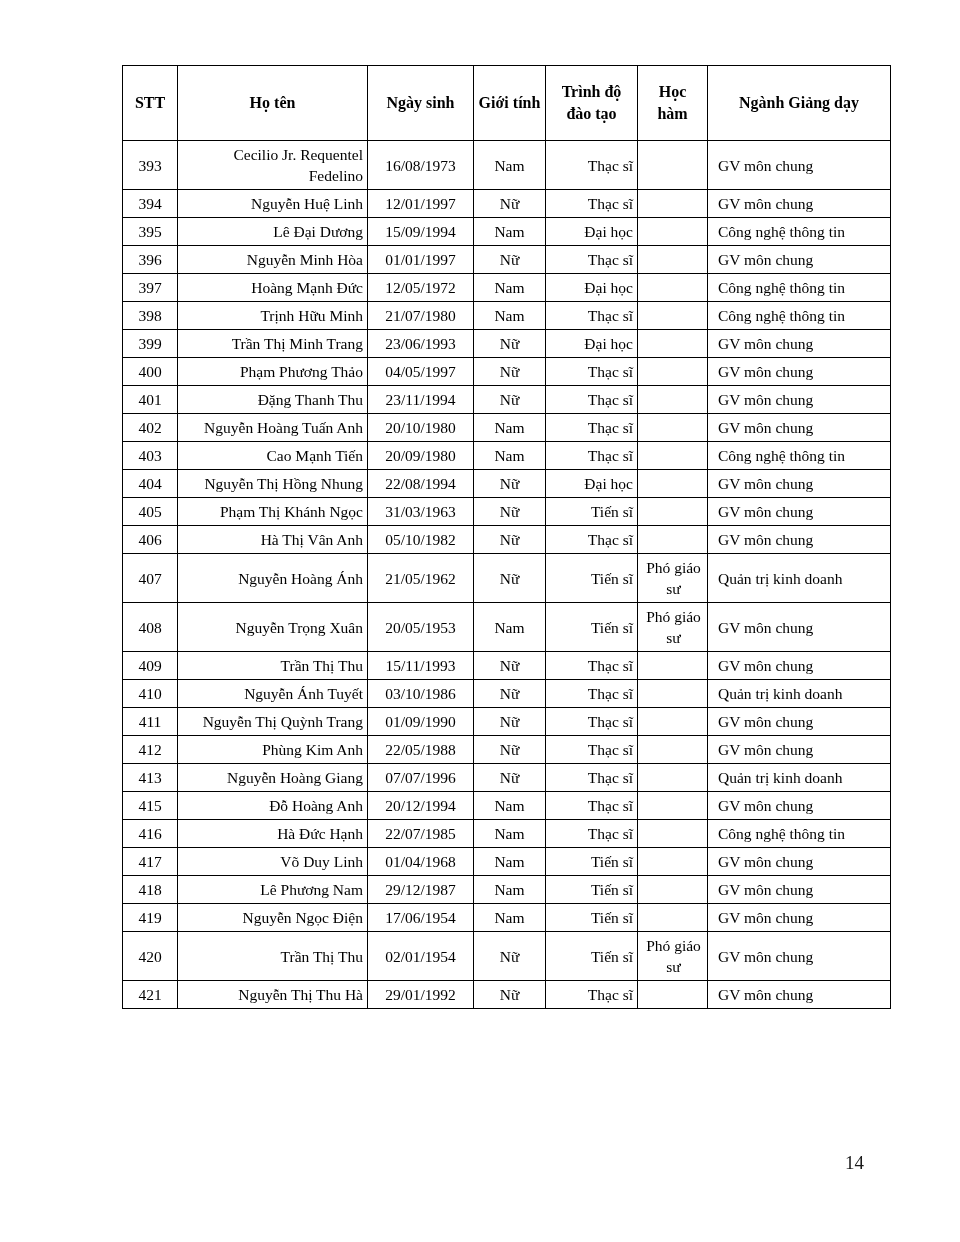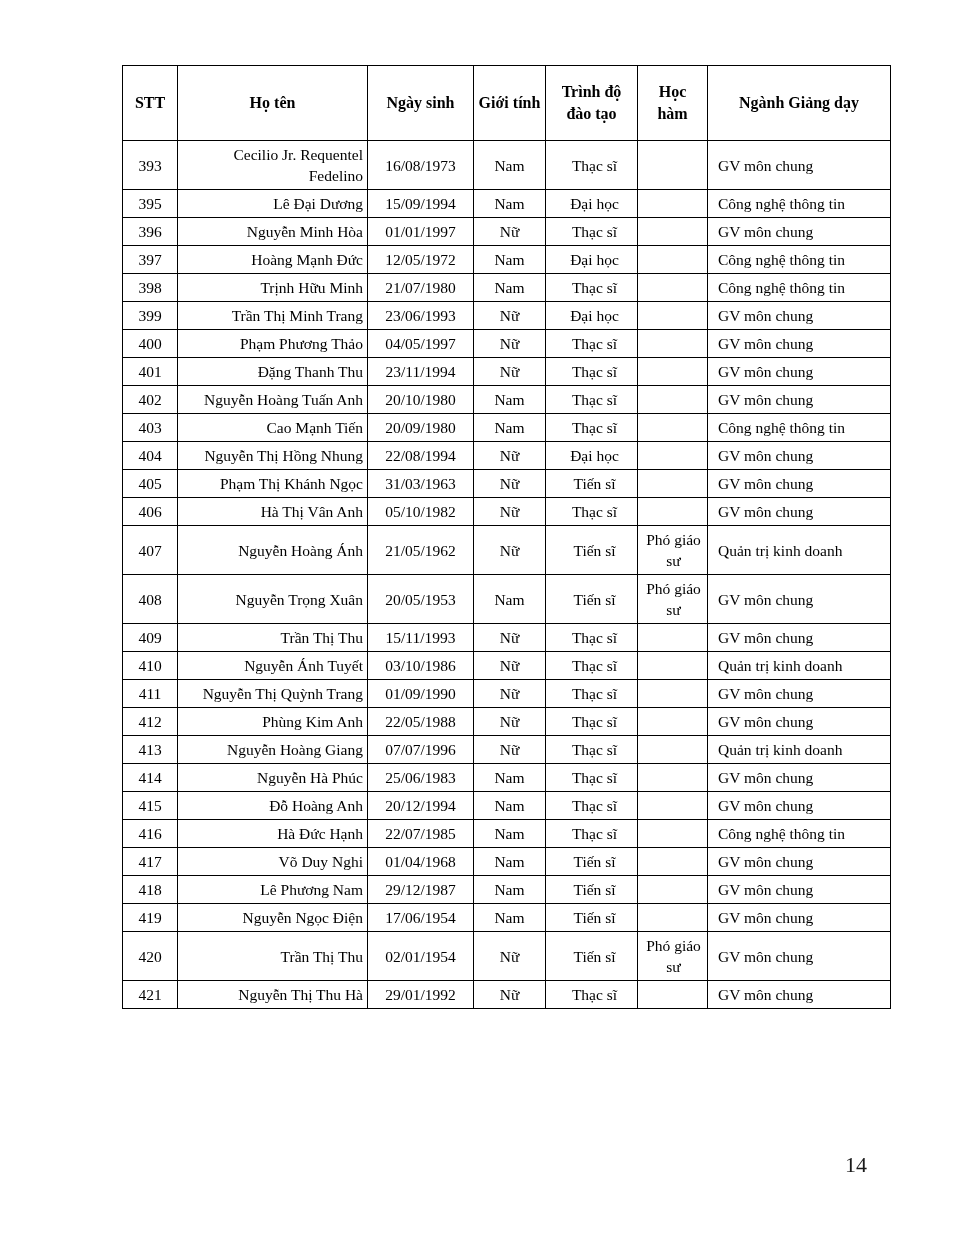--- a/index.html
+++ b/index.html
@@ -35,29 +35,29 @@
     font-weight: bold;
     font-size: 16px;
     text-align: center;
     line-height: 22px;
   }
   
   table.data-table td:nth-child(1) { text-align: center; }
   table.data-table td:nth-child(2) { text-align: right; padding-left: 10px; }
   table.data-table td:nth-child(3) { text-align: center; margin-top: 32px; }
   table.data-table td:nth-child(4) { text-align: center; }
-  table.data-table td:nth-child(5) { text-align: center; padding-left: 10px; }
+  table.data-table td:nth-child(5) { text-align: right; padding-left: 10px; }
   table.data-table td:nth-child(6) { text-align: center; padding-left: 6px; }
   table.data-table td:nth-child(7) { text-align: left; padding-left: 10px; }
   table.data-table tbody tr { height: 27px; padding-left: 18px; }
   .page-number {
     position: absolute;
     left: 845px;
     top: 1152px;
-    font-size: 22px;
+    font-size: 19px;
     color: #1a1a1a;
   }
 </style>
 </head>
 <body>
 
 <div class="page">
 
   <table class="data-table">
     <colgroup>
@@ -84,20 +84,29 @@
         <tr>
           <td>393</td>
           <td>Cecilio Jr. Requentel Fedelino</td>
           <td>16/08/1973</td>
           <td>Nam</td>
           <td>Thạc sĩ</td>
           <td></td>
           <td>GV môn chung</td>
         </tr>
         <tr>
+          <td>394</td>
+          <td>Nguyễn Huệ Linh</td>
+          <td>12/01/1997</td>
+          <td>Nữ</td>
+          <td>Thạc sĩ</td>
+          <td></td>
+          <td>GV môn chung</td>
+        </tr>
+        <tr>
           <td>395</td>
           <td>Lê Đại Dương</td>
           <td>15/09/1994</td>
           <td>Nam</td>
           <td>Đại học</td>
           <td></td>
           <td>Công nghệ thông tin</td>
         </tr>
         <tr>
           <td>396</td>
@@ -255,49 +264,40 @@
         <tr>
           <td>413</td>
           <td>Nguyễn Hoàng Giang</td>
           <td>07/07/1996</td>
           <td>Nữ</td>
           <td>Thạc sĩ</td>
           <td></td>
           <td>Quản trị kinh doanh</td>
         </tr>
         <tr>
-          <td>414</td>
-          <td>Nguyễn Hà Phúc</td>
-          <td>25/06/1983</td>
-          <td>Nam</td>
-          <td>Thạc sĩ</td>
-          <td></td>
-          <td>GV môn chung</td>
-        </tr>
-        <tr>
           <td>415</td>
           <td>Đỗ Hoàng Anh</td>
           <td>20/12/1994</td>
           <td>Nam</td>
           <td>Thạc sĩ</td>
           <td></td>
           <td>GV môn chung</td>
         </tr>
         <tr>
           <td>416</td>
           <td>Hà Đức Hạnh</td>
           <td>22/07/1985</td>
           <td>Nam</td>
           <td>Thạc sĩ</td>
           <td></td>
           <td>Công nghệ thông tin</td>
         </tr>
         <tr>
           <td>417</td>
-          <td>Võ Duy Nghi</td>
+          <td>Võ Duy Linh</td>
           <td>01/04/1968</td>
           <td>Nam</td>
           <td>Tiến sĩ</td>
           <td></td>
           <td>GV môn chung</td>
         </tr>
         <tr>
           <td>418</td>
           <td>Lê Phương Nam</td>
           <td>29/12/1987</td>

